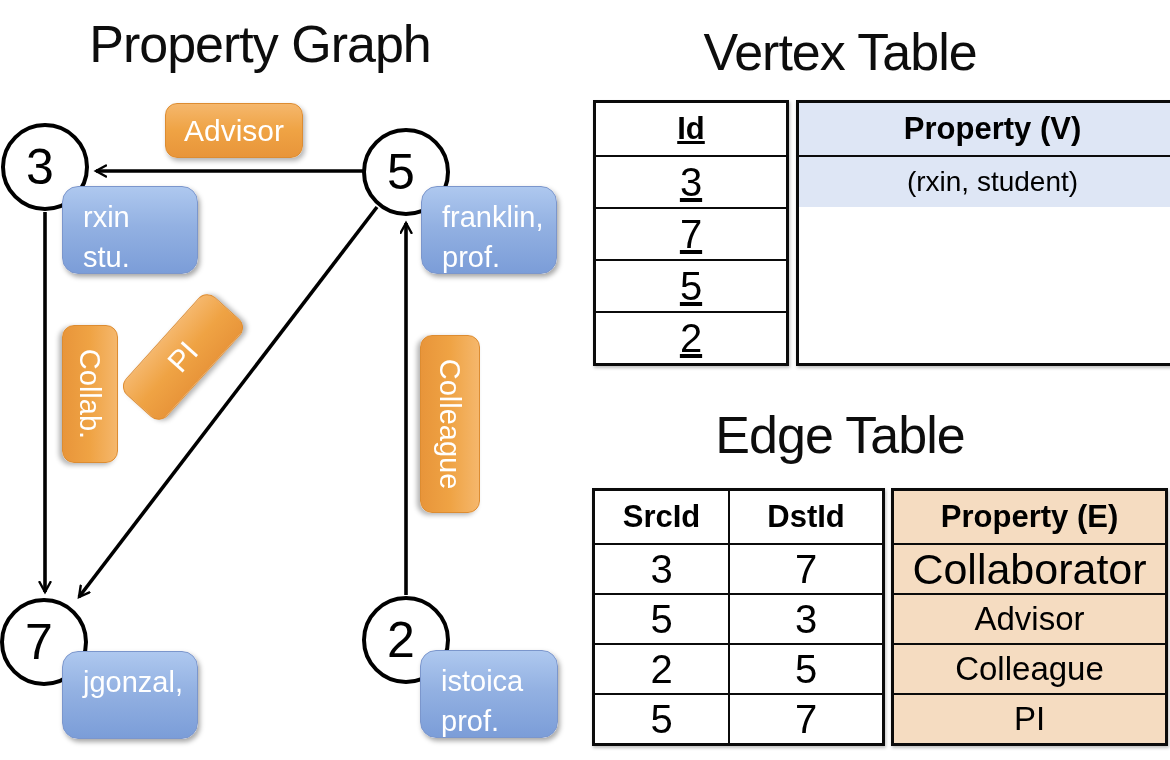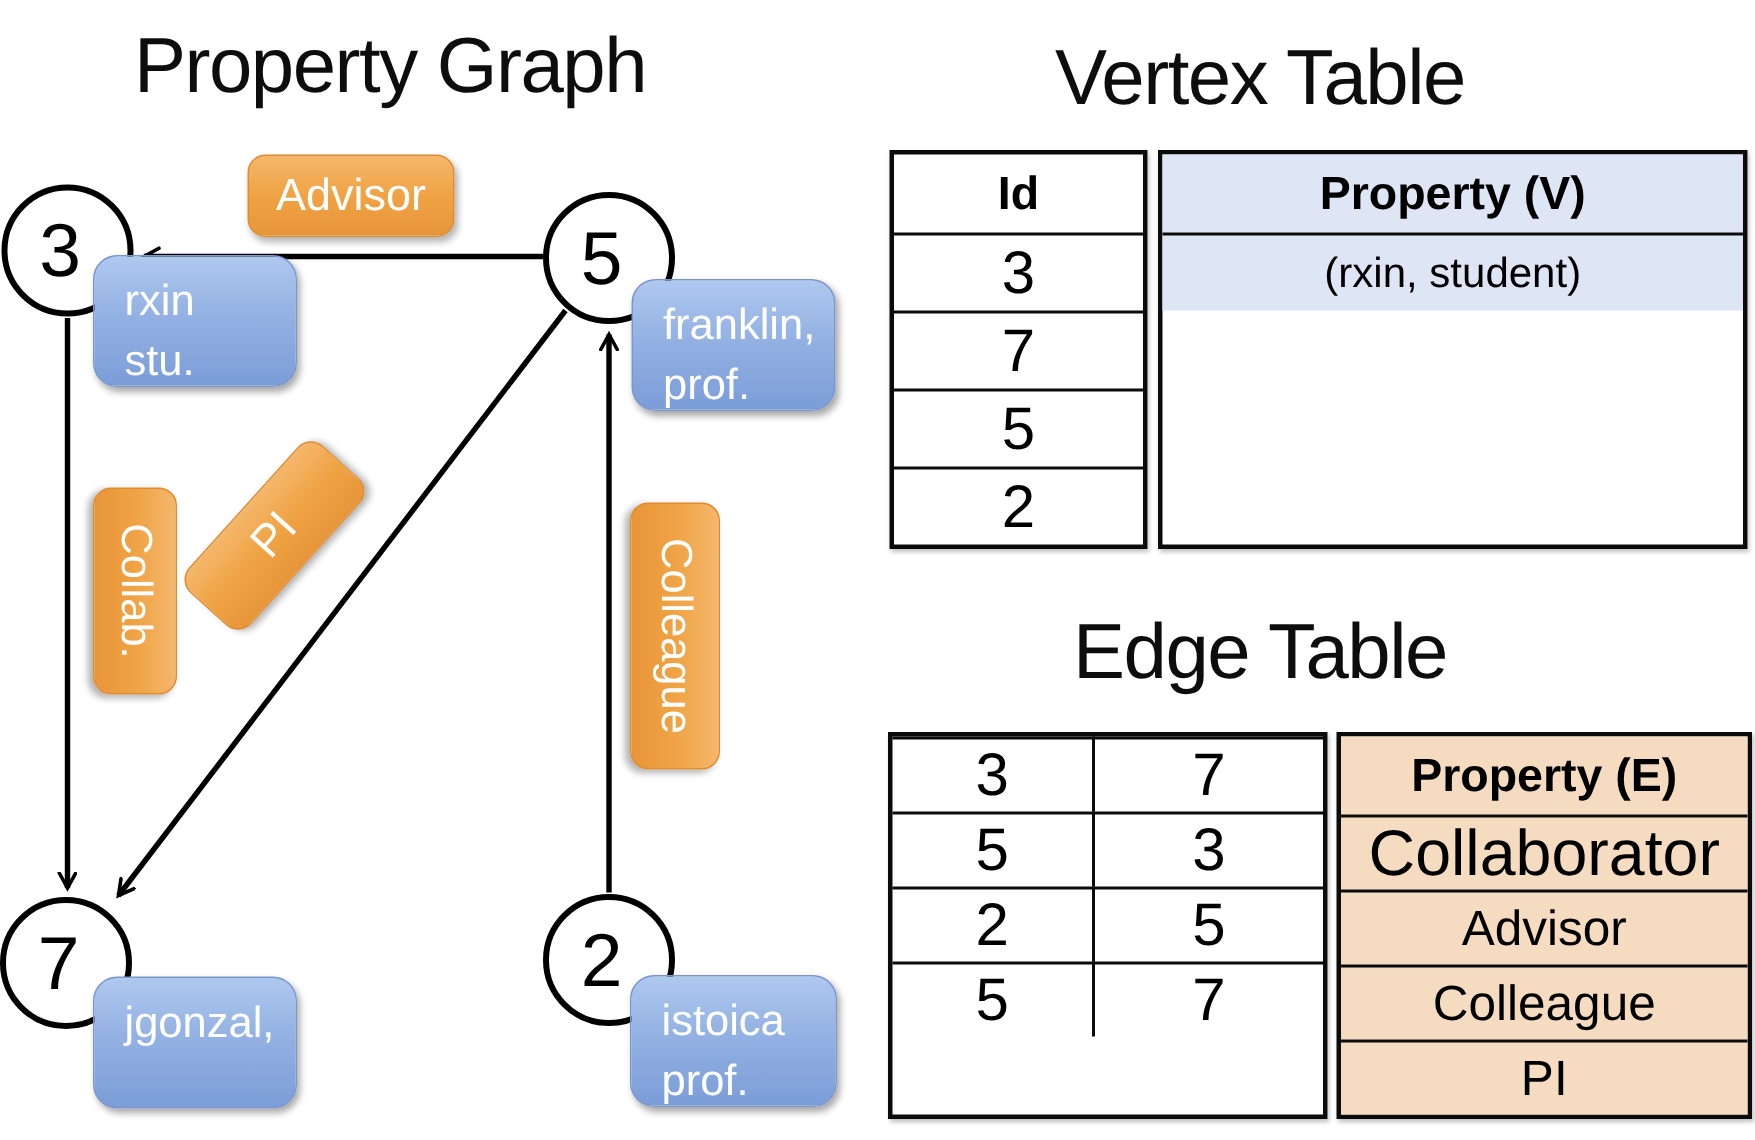--- a/index.html
+++ b/index.html
@@ -122,21 +122,21 @@
     <div class="node-circle" style="left:362px; top:128px;">
       <span>5</span>
     </div>
     <div class="node-circle" style="left:0px;   top:598px;">
       <span>7</span>
     </div>
     <div class="node-circle" style="left:362px; top:596px;">
       <span>2</span>
     </div>
 
-    <div class="vprop" style="left:62px; top:170px;">
+    <div class="vprop" style="left:62px; top:186px;">
       <div>rxin</div>
       <div>stu.</div>
     </div>
     <div class="vprop" style="left:421px; top:186px;">
       <div>franklin,</div>
       <div>prof.</div>
     </div>
     <div class="vprop" style="left:62px; top:651px;">
       <div>jgonzal,</div>
     </div>
@@ -152,37 +152,41 @@
     <div class="elabel" style="left:117px; top:329px; width:132px; height:56px; transform:rotate(-48deg); font-size:30px;">PI</div>
 
     <div class="elabel" style="left:361px; top:394px; width:178px; height:60px; transform:rotate(90deg);">Colleague</div>
   </div>
 
   <div id="tables-panel">
 
     <div class="big-title" style="left:0; top:22px; width:510px;">Vertex Table</div>
 
     <div class="tblgroup" style="left:8px; top:100px; gap:7px;">
-      <div class="tbl" style="width:172px;">
+      <div class="tbl" style="width:196px;text-decoration:underline;">
         <div class="cell hdr">Id</div>
         <div class="cell num">3</div>
         <div class="cell num">7</div>
         <div class="cell num">5</div>
         <div class="cell num">2</div>
       </div>
       <div class="tbl" style="width:393px;">
         <div class="cell hdr vfill">Property (V)</div>
         <div class="cell vfill">(rxin, student)</div>
       </div>
     </div>
 
     <div class="big-title" style="left:0; top:405px; width:510px;">Edge Table</div>
 
     <div class="tblgroup edge-rows" style="left:7px; top:488px; gap:6px;">
       <div class="tbl" style="width:293px;">
+        <div class="trow">
+          <div class="cell hdr split-l" style="width:135px;">SrcId</div>
+          <div class="cell hdr" style="flex:1;">DstId</div>
+        </div>
         <div class="trow">
           <div class="cell num split-l" style="width:135px;">3</div>
           <div class="cell num" style="flex:1;">7</div>
         </div>
         <div class="trow">
           <div class="cell num split-l" style="width:135px;">5</div>
           <div class="cell num" style="flex:1;">3</div>
         </div>
         <div class="trow">
           <div class="cell num split-l" style="width:135px;">2</div>

